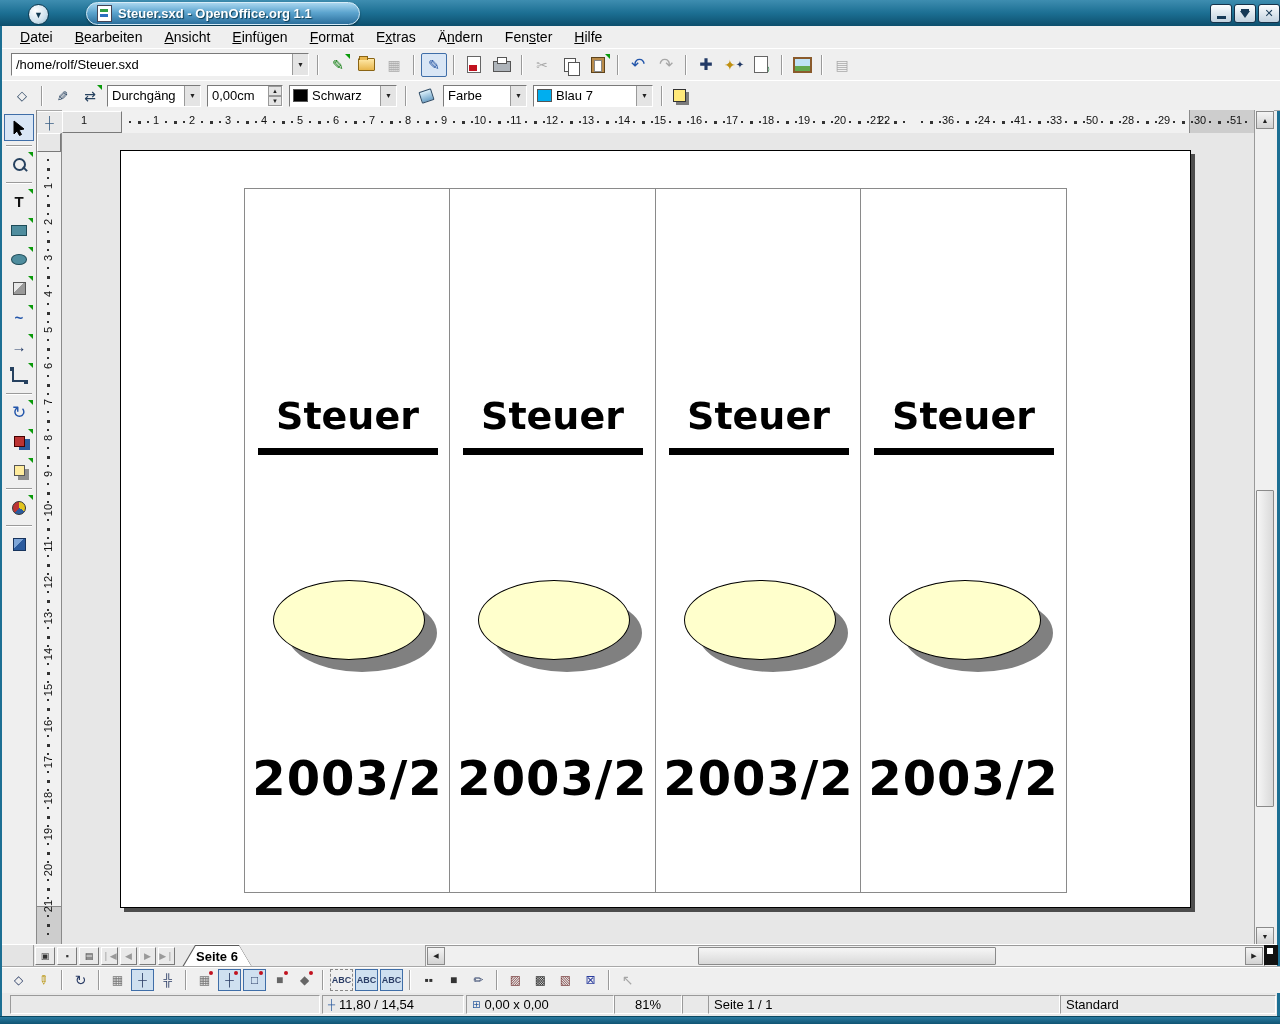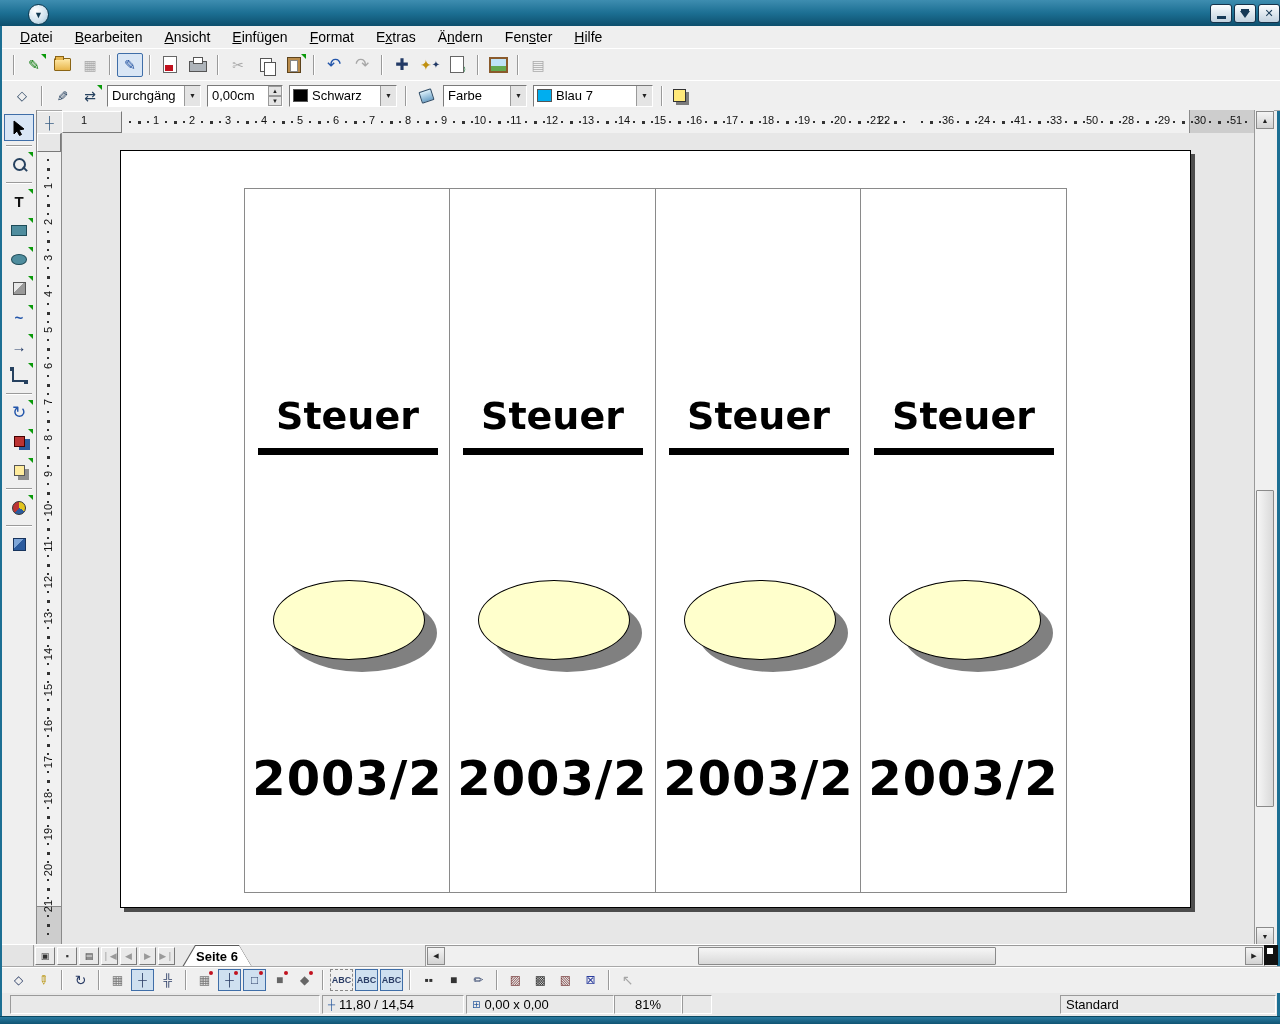--- a/index.html
+++ b/index.html
@@ -196,20 +196,24 @@
   .scell{position:absolute;top:2px;height:17px;border:1px solid;border-color:#9a9a9a #fff #fff #9a9a9a;display:flex;align-items:center;padding:0 5px;gap:4px;background:#e9e9e9;white-space:nowrap;}
   .scell .tinyico{color:#2b5b9e;font-size:10px;}
 </style>
 </head>
 <body>
 
 <div class="titlebar">
   <div class="win-menu-btn">
       <span>▼</span>
     </div>
+  <div class="title-capsule">
+    <span class="title-doc-icon"></span>
+    <span class="title-text">Steuer.sxd - OpenOffice.org 1.1</span>
+  </div>
   <div class="win-btn" style="left:1210px;">
       <span class="mini-glyph"></span>
     </div>
   <div class="win-btn" style="left:1234px;">
       <span class="max-glyph"></span>
     </div>
   <div class="win-btn" style="left:1258px;">
       <span>✕</span>
     </div>
 </div>
@@ -223,20 +227,24 @@
     <span class="menu-item"><u>A</u>nsicht</span>
     <span class="menu-item"><u>E</u>infügen</span>
     <span class="menu-item"><u>F</u>ormat</span>
     <span class="menu-item">E<u>x</u>tras</span>
     <span class="menu-item">Ä<u>n</u>dern</span>
     <span class="menu-item">Fen<u>s</u>ter</span>
     <span class="menu-item"><u>H</u>ilfe</span>
   </div>
 
 <div class="funcbar">
+  <div class="combo" style="width:296px;height:21px;">
+    <span class="cval">/home/rolf/Steuer.sxd</span>
+    <span class="cbtn">▼</span>
+  </div>
   <div class="tsep"></div>
   <div class="gi" style="color:#0a7a0a;">✎<span class="greenmark"></span></div>
   <div class="gi">
       <span class="folder"></span>
     </div>
   <div class="gi disabled">▦</div>
   <div class="tsep"></div>
   <div class="gi active" style="color:#1d4e9e;">✎</div>
   <div class="tsep"></div>
   <div class="gi">
@@ -715,16 +723,19 @@
     <span>11,80 / 14,54</span>
   </div>
   <div class="scell" style="left:464px;width:136px;">
     <span class="tinyico">⊞</span>
     <span>0,00 x 0,00</span>
   </div>
   <div class="scell" style="left:612px;width:56px;justify-content:center;">
     <span>81%</span>
   </div>
   <div class="scell" style="left:680px;width:18px;"></div>
+  <div class="scell" style="left:706px;width:340px;">
+    <span>Seite 1 / 1</span>
+  </div>
   <div class="scell" style="left:1058px;width:204px;">
     <span>Standard</span>
   </div>
 </div>
 
 </body></html>

